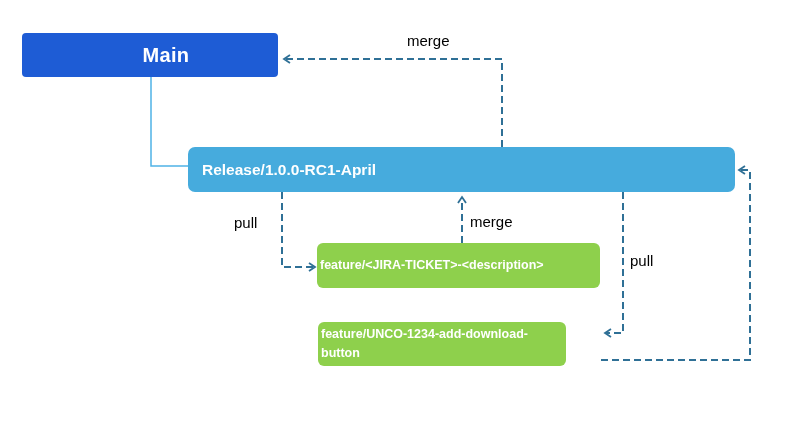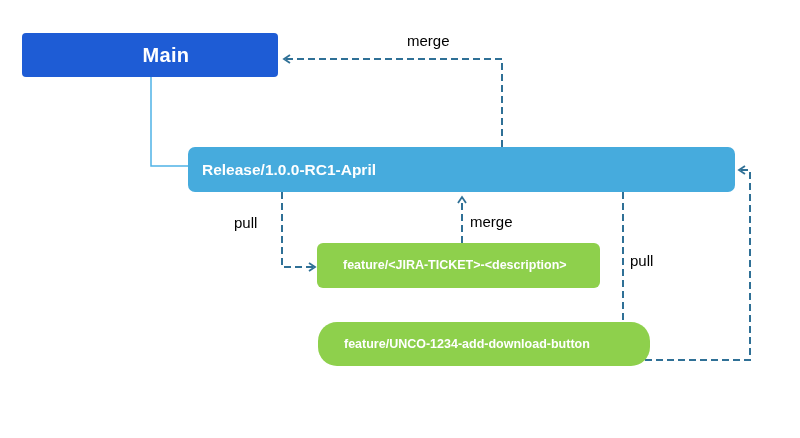--- a/index.html
+++ b/index.html
@@ -51,40 +51,39 @@
     border-radius: 7px;
     padding-left: 14px;
     font-size: 15.5px;
     font-weight: bold;
   }
   .node-feature {
     background: #8ed04c;
     border-radius: 6px;
     font-size: 12.5px;
     font-weight: bold;
-    padding-left: 26px;
+    padding-left: 3px;
     padding-right: 11px;
     line-height: 19px;
   }
   .node-feature-template {
     left: 317px;
     top: 243px;
     width: 283px;
     height: 45px;
     white-space: nowrap;
   }
   .node-feature-unco {
     left: 318px;
     top: 322px;
-    width: 332px;
+    width: 248px;
     height: 44px;
     overflow-wrap: break-word;
     display: flex;
     align-items: center;
-    border-radius: 19px;
   }
   .edge-label {
     position: absolute;
     color: #000000;
     font-size: 15px;
     white-space: nowrap;
   }
   .lbl-merge-top   { left: 407px; top: 32px;  }
   .lbl-pull-left   { left: 234px; top: 214px; }
   .lbl-merge-mid   { left: 470px; top: 213px; }

